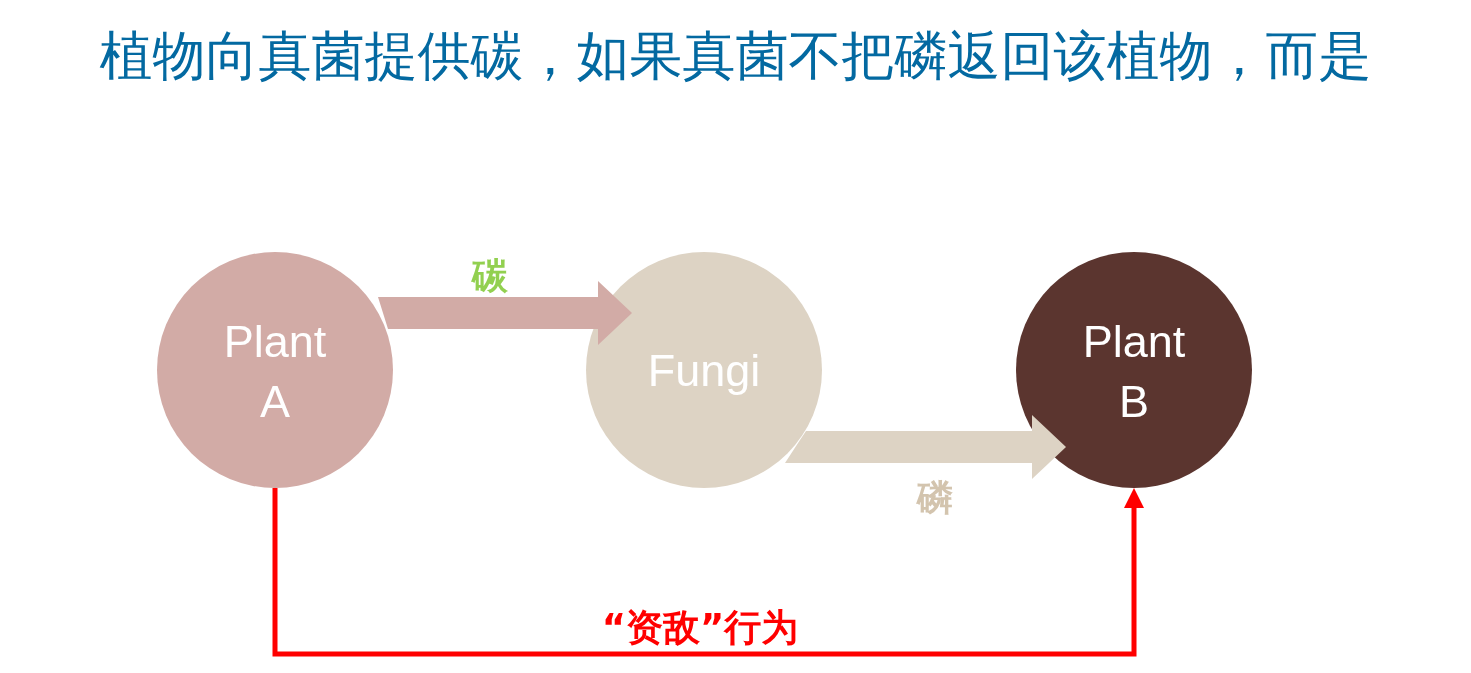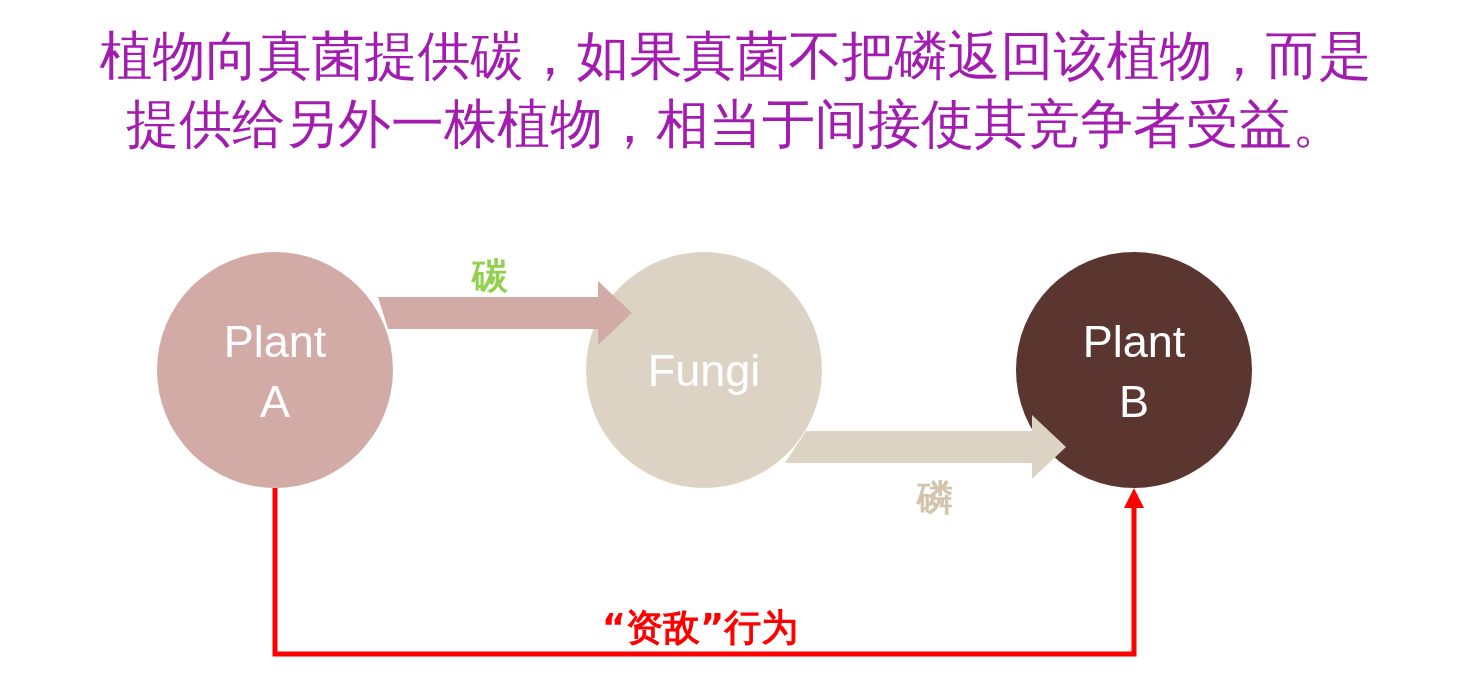--- a/index.html
+++ b/index.html
@@ -13,21 +13,21 @@
       position: relative;
       overflow: hidden;
       font-family: "DejaVu Sans", "Liberation Sans", sans-serif;
     }
     .title {
       position: absolute;
       left: 0;
       top: 22px;
       width: 1471px;
       text-align: center;
-      color: #a21caf;
+      color: #0369a1;
       font-size: 53px;
       line-height: 68px;
       letter-spacing: 0px;
       font-family: "DejaVu Sans", sans-serif;
     }
     .title .line {
       display: block;
       white-space: nowrap;
     }
     svg.diagram {
@@ -49,21 +49,20 @@
       font-family: "DejaVu Sans", sans-serif;
       font-weight: bold;
       font-size: 37px;
     }
   </style>
 </head>
 <body>
 
 <div class="title">
   <span class="line">植物向真菌提供碳，如果真菌不把磷返回该植物，而是</span>
-  <span class="line">提供给另外一株植物，相当于间接使其竞争者受益。</span>
 </div>
 
 <svg class="diagram" width="1471" height="673" viewBox="0 0 1471 673">
 
   <g>
     <circle cx="275" cy="370" r="118" fill="#D2ABA6"></circle>
     <text class="node-label" x="275" y="357" text-anchor="middle">Plant</text>
     <text class="node-label" x="275" y="417" text-anchor="middle">A</text>
   </g>
 

